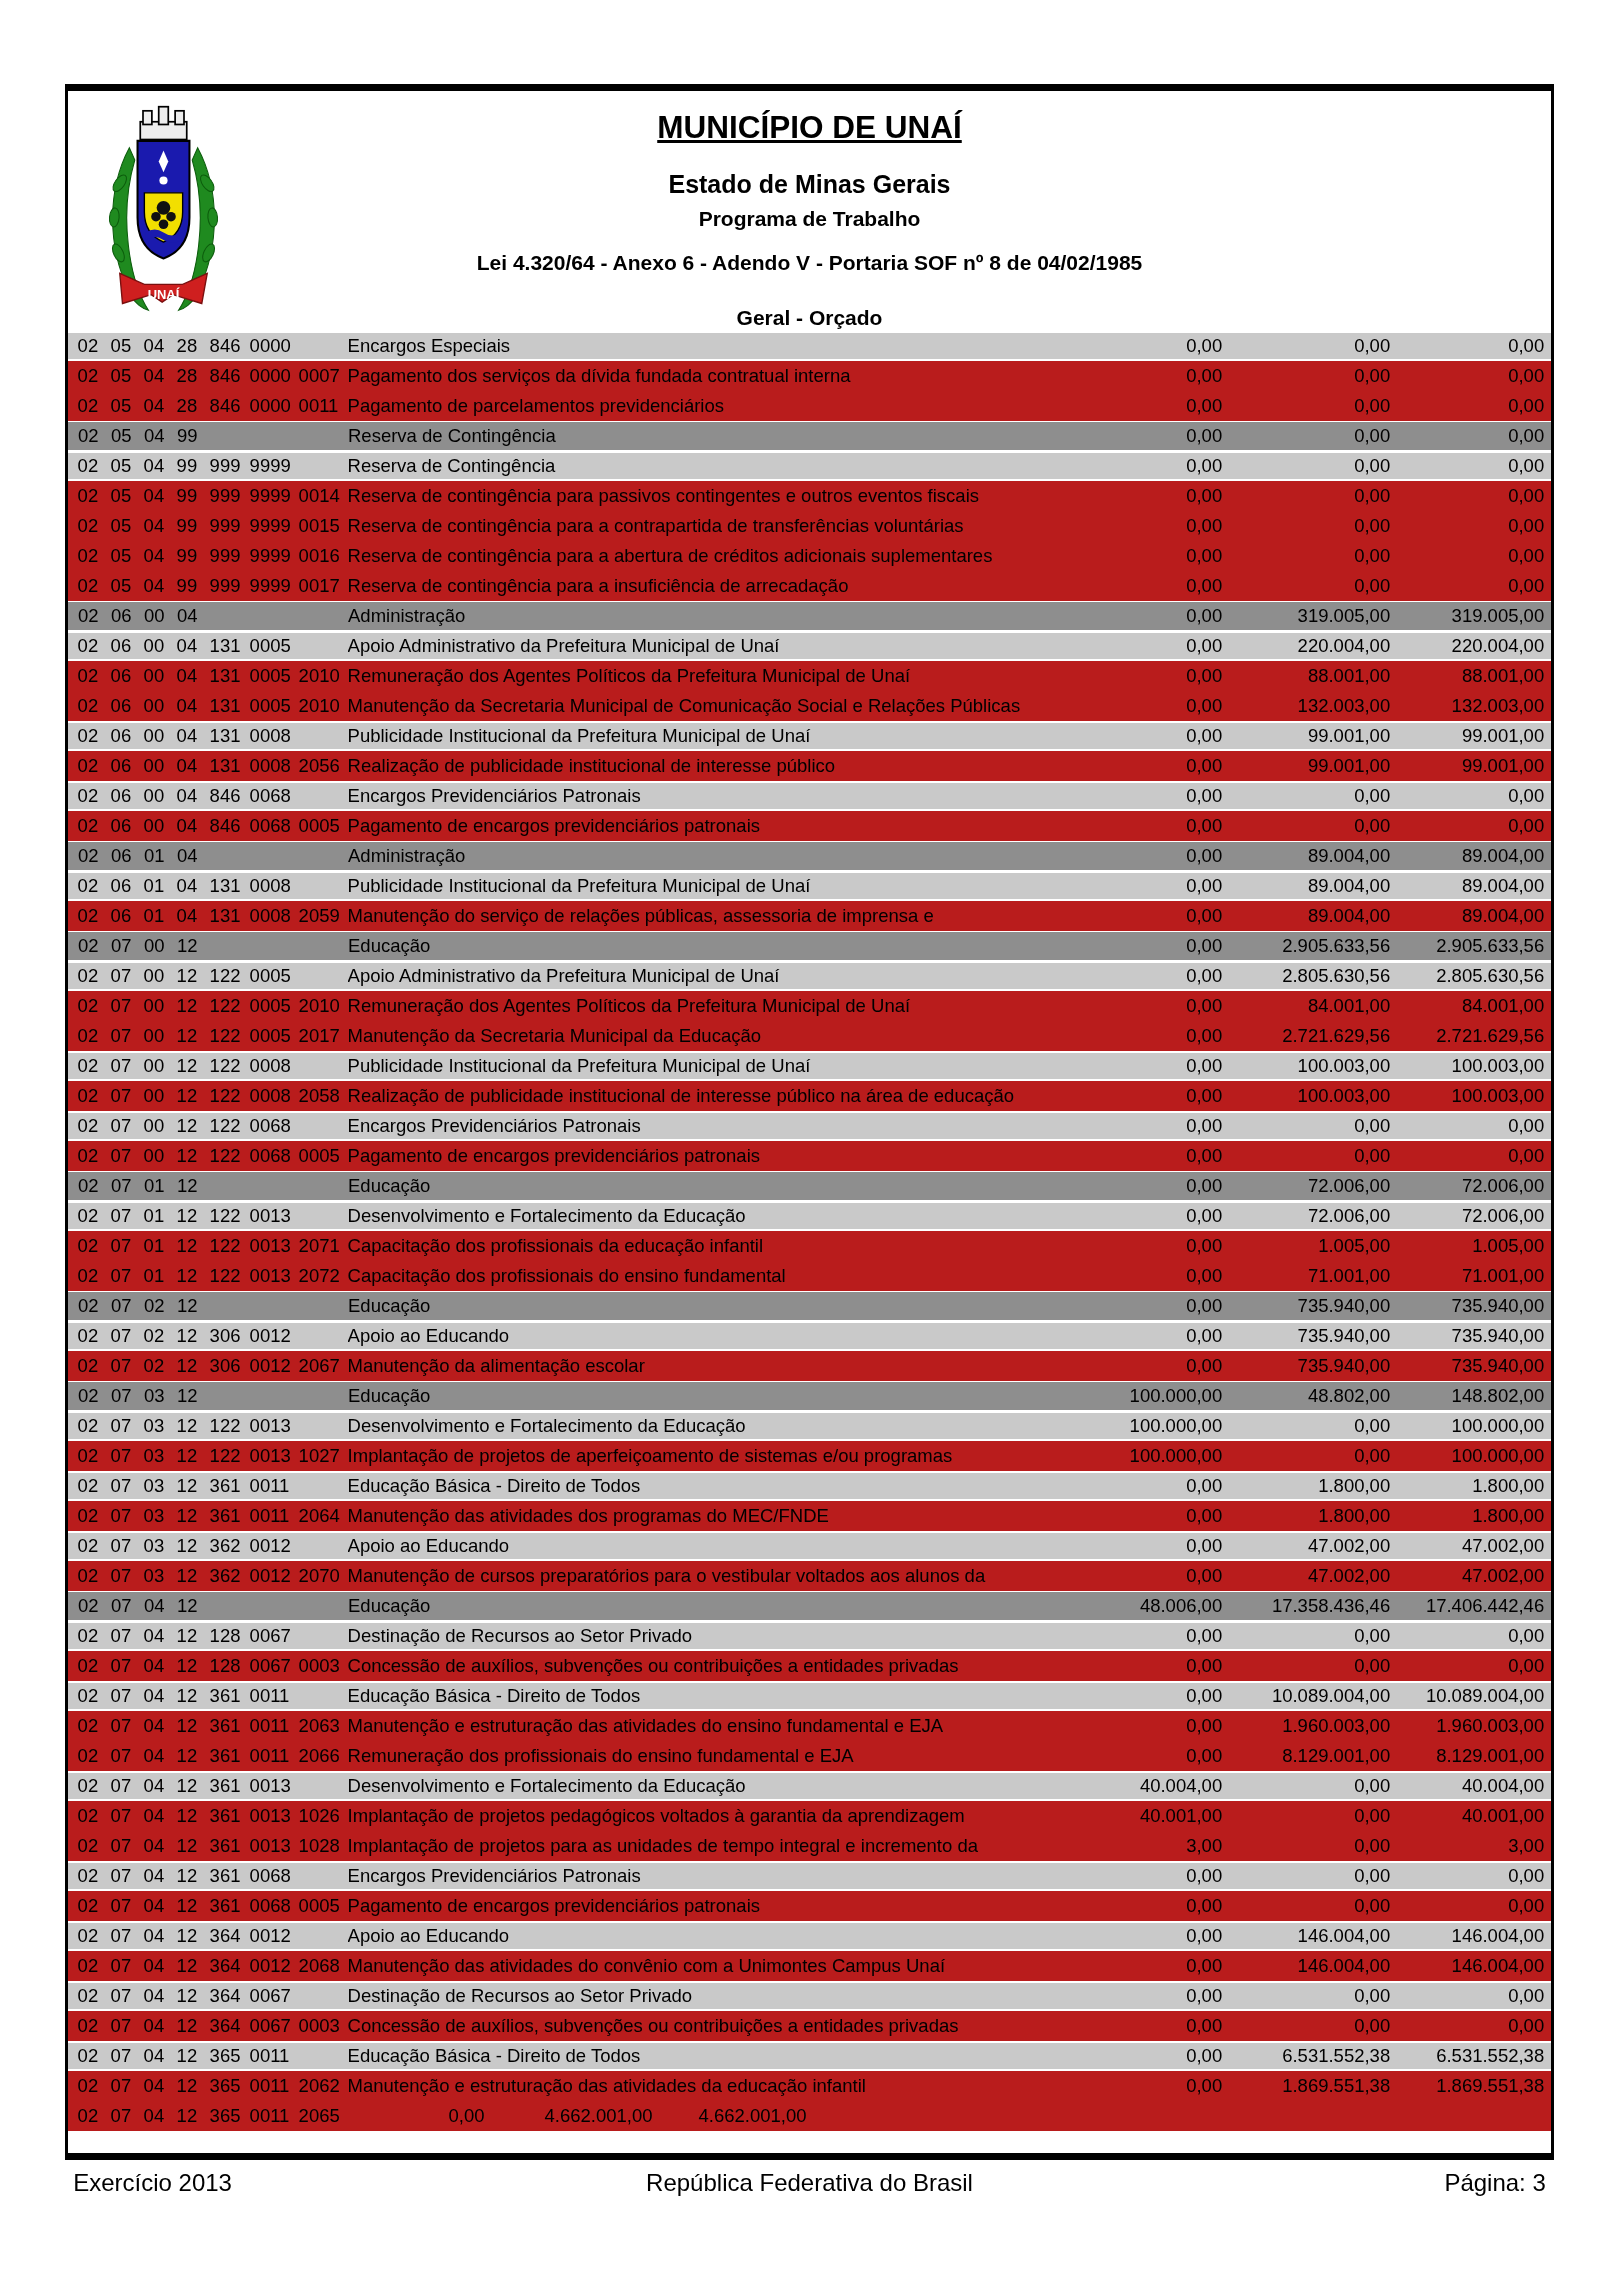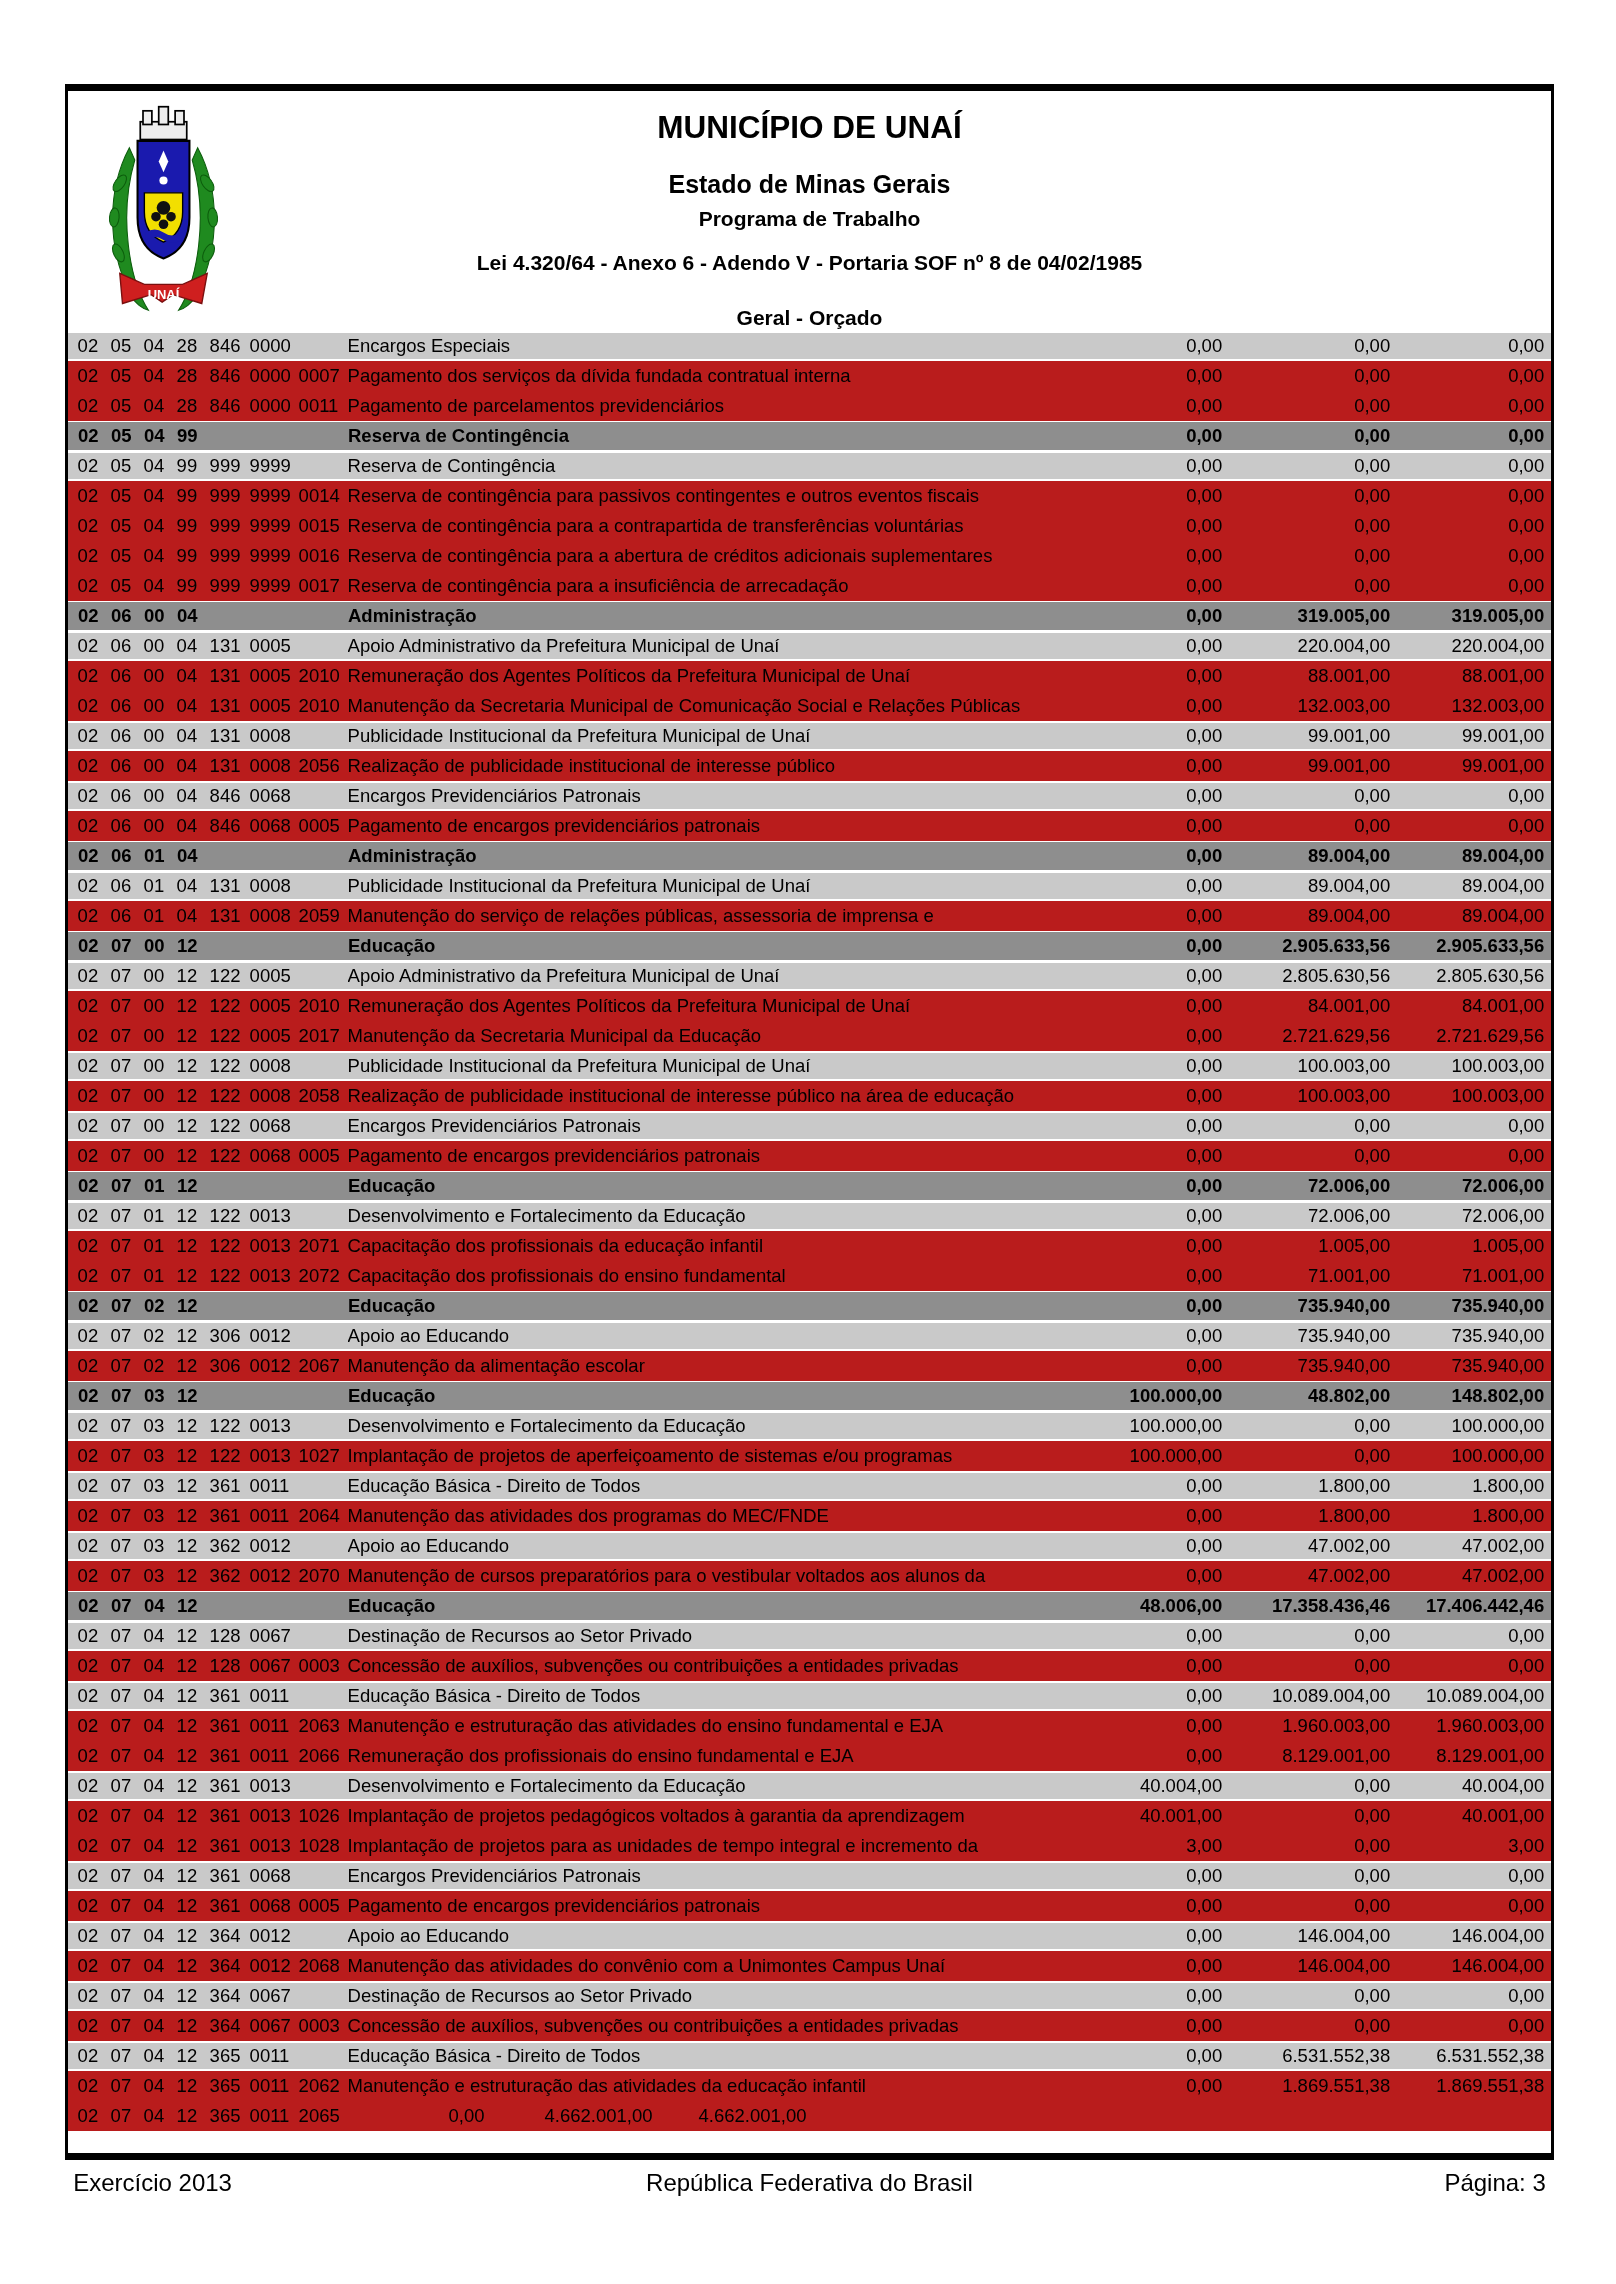--- a/index.html
+++ b/index.html
@@ -7,40 +7,40 @@
   body { font-family:"Liberation Sans","DejaVu Sans",sans-serif; color:#000; position:relative; overflow:hidden; }
   .page { position:absolute; inset:0; background:#fff; }
 
   .frame {
     position:absolute; left:65px; top:84px; width:1489px; height:2076px;
     border:3.4px solid #000; border-top-width:7.5px; border-bottom-width:7.5px;
     background:#fff;
   }
 
   .header-title { position:absolute; left:0; right:0; text-align:center; font-weight:bold; white-space:nowrap; }
-  .t1 { top:18px;  font-size:31.5px; }
+  .t1 { top:18px;  font-size:31.5px;text-decoration:underline; }
   .t2 { top:79px; font-size:25px; }
   .t3 { top:116px; font-size:21px; }
   .t4 { top:160px; font-size:21px; }
   .t5 { top:215px; font-size:21px; }
 
   .logo { position:absolute; left:34px; top:9.6px; width:123px; height:226px; }
 
   .table { position:absolute; left:0; right:0; top:240px; }
   .row {
     display:flex; align-items:center; height:30px; font-size:18.5px;
     padding-left:9.6px; padding-right:6.8px; white-space:nowrap; background:#b91c1c;
   }
   .row.group {
     background:var(--group-bg,#c9c9c9);
     border-top:2.1px solid #fff; border-bottom:2.1px solid #fff;
   }
   .row.section {
     background:var(--section-bg,#8e8e8e);
-    font-weight:bold;
+    font-weight:normal;
     border-top:1.4px solid #fff; border-bottom:1.4px solid #fff;padding-left:10px;
   }
   .code { flex:0 0 270px; width:270px; overflow:hidden; }
   .code span { display:inline-block; }
   .g2 { width:33px; } .g3 { width:40px; } .g4 { width:49px; }
   .desc { flex:1 1 auto; overflow:hidden; }
   .v { flex:0 0 auto; text-align:right; }
   .v1 { width:137px; } .v2 { width:168px; } .v3 { width:154px; }
 
   .footer {

